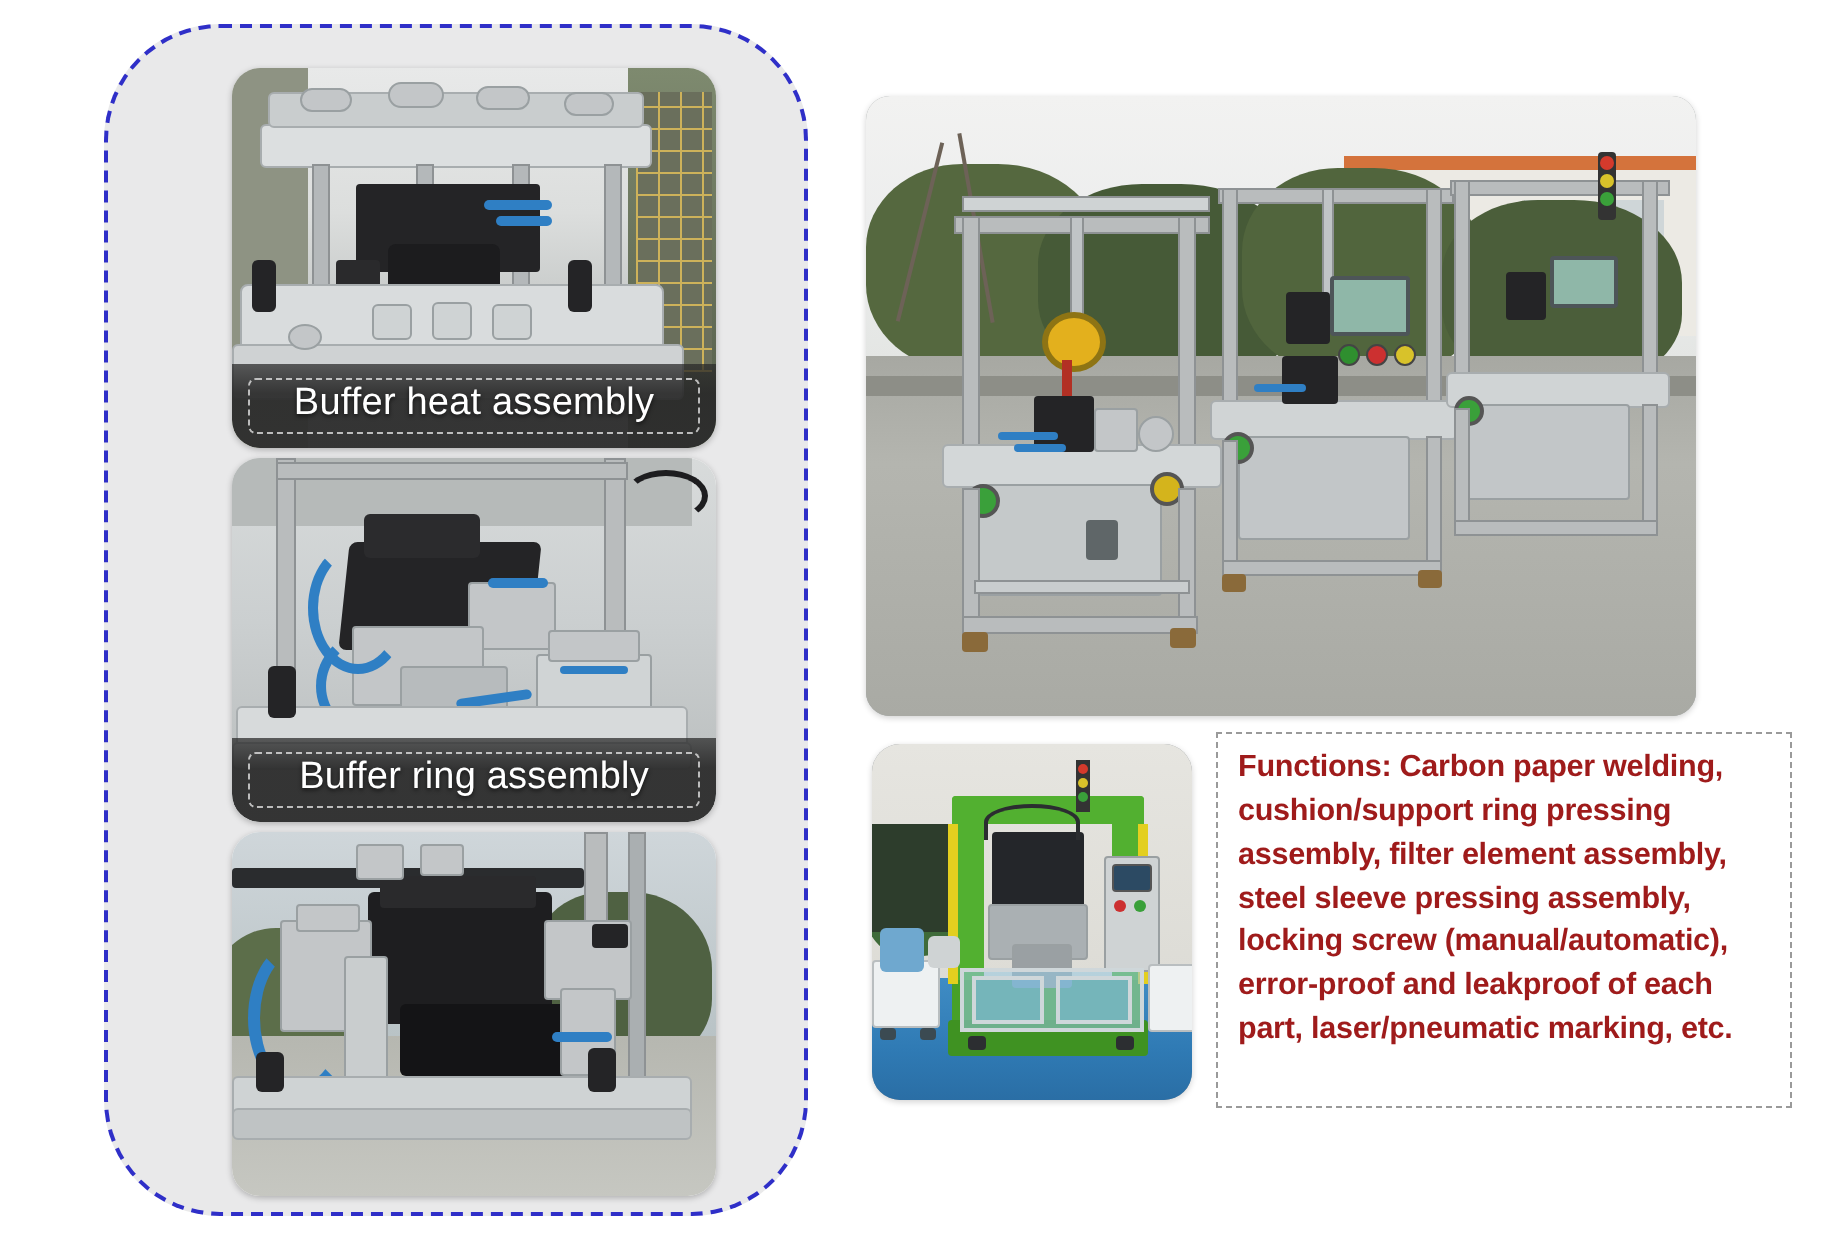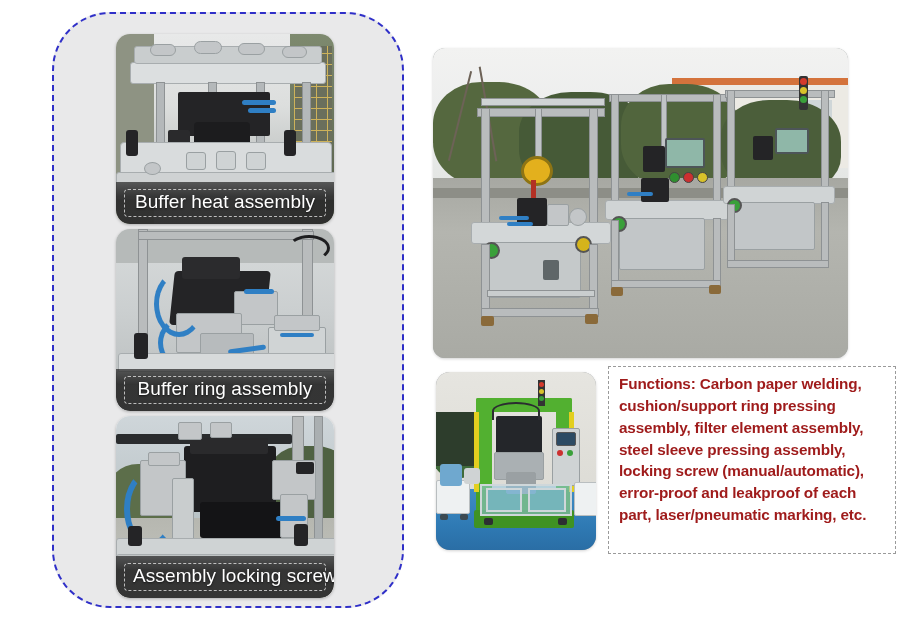--- a/index.html
+++ b/index.html
@@ -9,21 +9,21 @@
   
   #left-panel{
     position:absolute;left:52px;top:12px;width:352px;height:596px;
     box-sizing:border-box;
     background:#e9e9ea;
     border:2px dashed #2f2fc8;
     border-radius:58px;
   }
 
   .photo-card{
-    position:absolute;left:62px;width:218px;
+    position:absolute;left:62px;width:242px;
     border-radius:14px;overflow:hidden;
     background:#ffffff;
     box-shadow:0 1px 3px rgba(0,0,0,.25);
   }
   #photo-card-1{top:20px;height:190px;}
   #photo-card-2{top:215px;height:182px;}
   #photo-card-3{top:402px;height:182px;}
 
   .photo-img{position:absolute;inset:0;overflow:hidden;}
 
@@ -206,23 +206,20 @@
       <div class="steel" style="left:94px;top:6px;width:22px;height:16px;"></div>
 
       <div style="position:absolute;left:8px;top:54px;width:40px;height:66px;border:6px solid #2f7fc4;border-radius:50%;border-right-color:transparent;border-top-color:transparent;"></div>
       <div class="tube" style="left:160px;top:100px;width:30px;height:5px;"></div>
 
       <div class="plate" style="left:0;top:122px;width:230px;height:22px;background:#cfd3d4;"></div>
       <div class="plate" style="left:0;top:138px;width:230px;height:16px;background:#bfc3c4;"></div>
       <div class="blk" style="left:12px;top:110px;width:14px;height:20px;border-radius:3px;"></div>
       <div class="blk" style="left:178px;top:108px;width:14px;height:22px;border-radius:3px;"></div>
     </div>
-    <div class="caption">
-      <div class="inner"><span>Assembly locking screw</span></div>
-    </div>
   </div>
 </div>
 
 <div id="photo-machines">
   <div class="sky" style="height:42%;background:linear-gradient(180deg,#f2f2f1 0%,#eceded 55%,#e4e6e4 100%);"></div>
 
   <div style="position:absolute;right:0;top:36px;width:170px;height:84px;background:#eceae4;"></div>
   <div style="position:absolute;right:0;top:30px;width:176px;height:7px;background:#d4733c;"></div>
   <div style="position:absolute;right:16px;top:52px;width:26px;height:22px;background:#cfd6d8;"></div>
   <div style="position:absolute;right:60px;top:52px;width:26px;height:22px;background:#cfd6d8;"></div>

